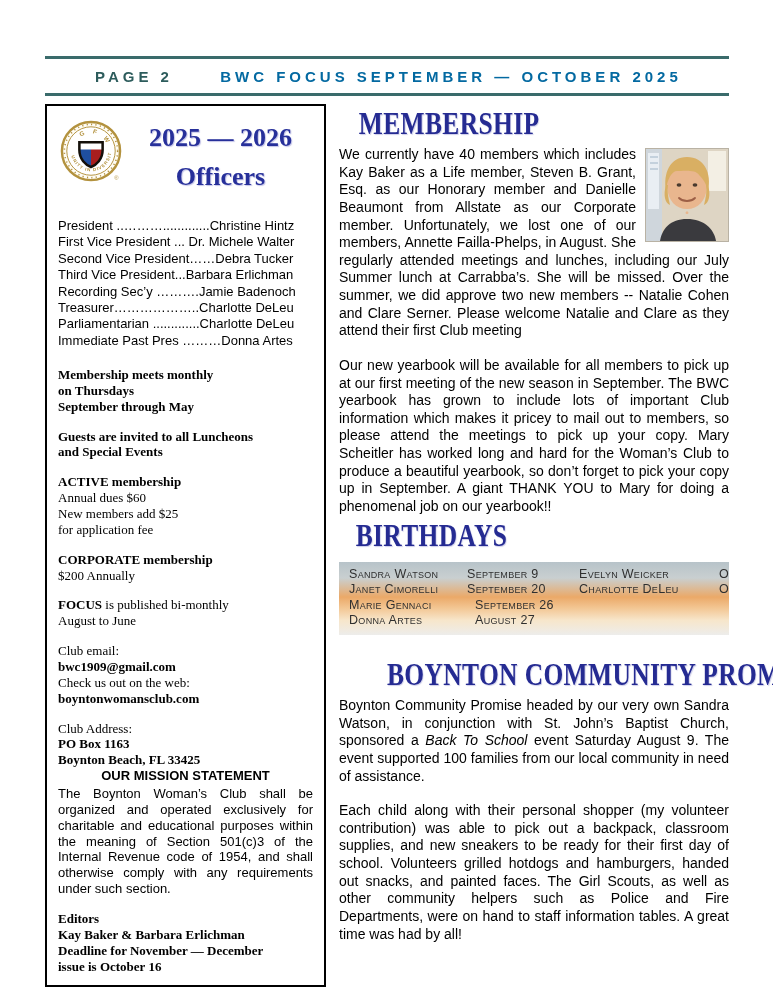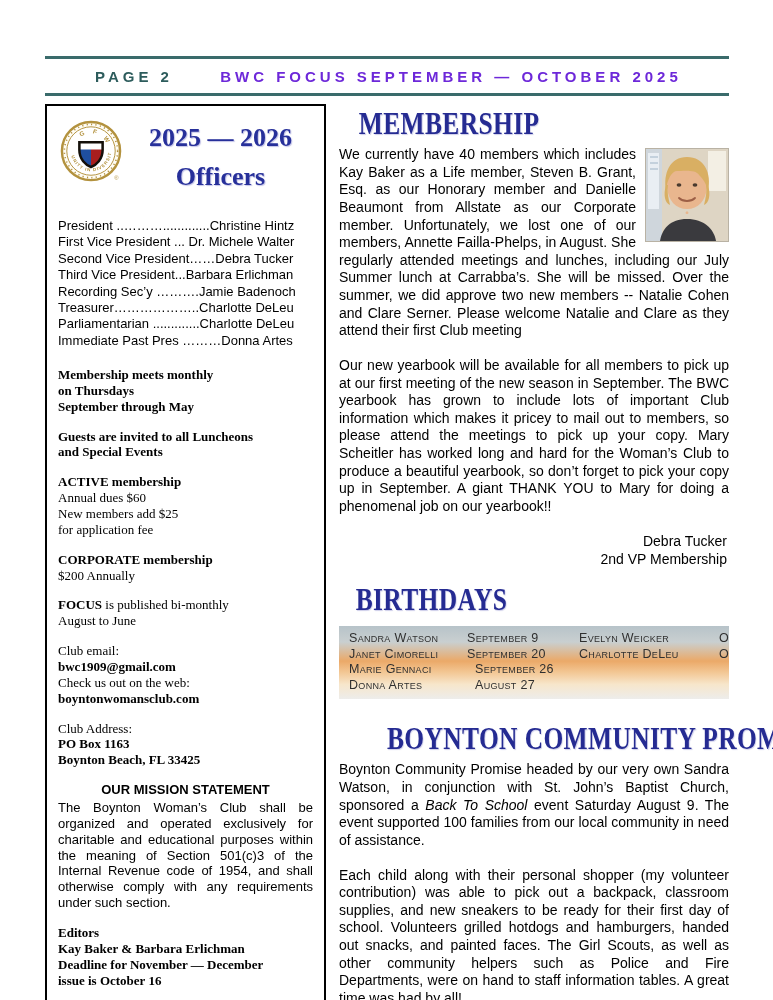--- a/index.html
+++ b/index.html
@@ -13,21 +13,21 @@
   
   .masthead{
     margin-top:56px;width:684px;
     border-top:3px solid #3a6b6b;border-bottom:3px solid #3a6b6b;
     padding:9px 0 8px 0;display:flex;align-items:flex-start;
   }
   .masthead .page-label{
     margin-left:50px;font-weight:bold;font-size:15px;letter-spacing:4px;color:#2d5c5c;
   }
   .masthead .issue-title{
-    flex:1;text-align:center;font-weight:bold;font-size:15px;letter-spacing:4px;color:#6d28d9;
+    flex:1;text-align:center;font-weight:bold;font-size:15px;letter-spacing:4px;color:#0369a1;
   }
 
   
   .columns{display:flex;gap:13px;margin-top:8px;width:684px;}
 
   
   .officers-box{
     width:281px;box-sizing:border-box;border:2px solid #000;
     padding:12px 11px 10px 11px;font-size:13px;line-height:1.22;
     background:#fff;flex-shrink:0;
@@ -37,21 +37,21 @@
   .years-heading{
     margin-left:70px;text-align:center;
     font-family:"Liberation Serif", serif;font-weight:bold;
     font-size:26px;line-height:1.5;color:#27309a;
     text-shadow:1px 1px 1px rgba(120,120,200,0.45);
   }
   .officer-list{margin-top:20px;white-space:nowrap;overflow:hidden;font-size:13px;line-height:1.26;}
   .sb{text-align:left;margin-top:14px;white-space:pre-line;font-family:Liberation Serif, serif;}
   .sb.bold{font-weight:bold;}
   .sb .b{font-weight:bold;}
-  .mission{margin-top:14px;}
+  .mission{}
   .mission-title{text-align:center;font-weight:bold;}
   .mission-text{text-align:justify;margin-top:2px;}
 
   
   .right-col{flex:1;min-width:0;}
   .section-heading{text-align:left;margin:2px 0 4px 0;}
   .section-heading > span{
     display:inline-block;transform:scaleX(0.82);transform-origin:center;
     font-family:"Liberation Serif", serif;font-weight:bold;font-size:31px;
     color:#252b92;letter-spacing:0.5px;white-space:nowrap;
@@ -177,24 +177,20 @@
             <path d="M20,36 C17,46 19,54 24,56 C22,48 21,42 22,36 Z" fill="#d9af63"></path>
             <path d="M62,36 C65,46 63,54 58,56 C60,48 61,42 60,36 Z" fill="#d9af63"></path>
             <ellipse cx="33" cy="36" rx="2.4" ry="1.8" fill="#4a3a2e"></ellipse>
             <ellipse cx="49" cy="36" rx="2.4" ry="1.8" fill="#4a3a2e"></ellipse>
             <path d="M33,49 C37,53 45,53 49,49" fill="none" stroke="#9c5f46" stroke-width="1.8" stroke-linecap="round"></path>
             <path d="M41,62 C36,66 46,66 41,62" fill="#e9b68e"></path>
           </svg>
         </span>
         <div class="body-text">We currently have 40 members which includes Kay Baker as a Life member, Steven B. Grant, Esq. as our Honorary member and Danielle Beaumont from Allstate as our Corporate member.  Unfortunately, we lost one of our members, Annette Failla-Phelps, in August.  She regularly attended meetings and lunches, including our July Summer lunch at Carrabba’s. She will be missed.  Over the summer, we did approve two new members -- Natalie Cohen and Clare Serner. Please welcome Natalie and Clare as they attend their first Club meeting</div>
         <div class="body-text">Our new yearbook will be available for all members to pick up at our first meeting of the new season in September. The BWC yearbook has grown to include lots of important Club information which makes it pricey to mail out to members, so please attend the meetings to pick up your copy. Mary Scheitler has worked long and hard for the Woman’s Club to produce a beautiful yearbook, so don’t forget to pick your copy up in September. A giant THANK YOU to Mary for doing a phenomenal job on our yearbook!!</div>
-        <div class="signature">
-          <div>Debra Tucker</div>
-          <div>2nd VP Membership</div>
-        </div>
       </div>
 
       <div class="section-heading"><span>BIRTHDAYS</span></div>
 
       <div class="birthday-band">
         <span class="cell">Sandra Watson</span>
         <span class="cell">September 9</span>
         <span class="cell">Evelyn Weicker</span>
         <span class="cell">October 10</span>
 

